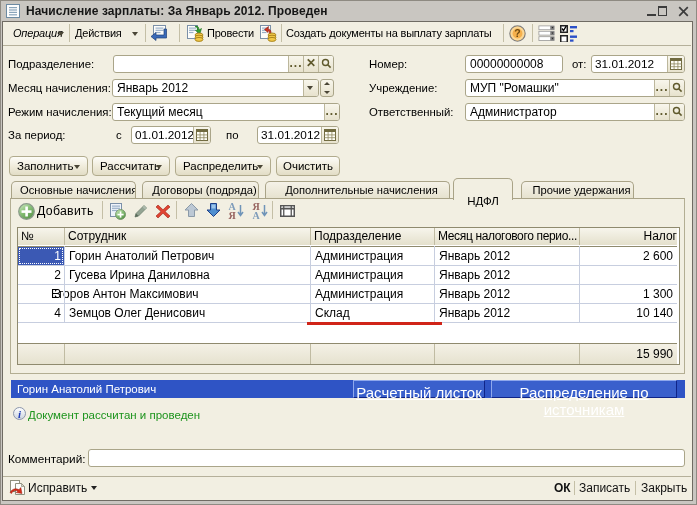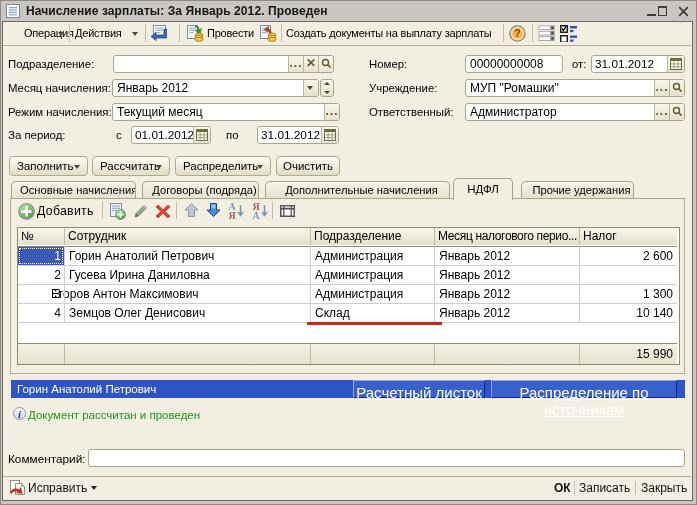--- a/index.html
+++ b/index.html
@@ -62,21 +62,21 @@
  </svg>
  <div class="txt">Начисление зарплаты: За Январь 2012. Проведен</div>
  <div class="abs" style="left:646px;top:13px;width:9px;height:2px;background:#3c3c3c;"></div>
  <div class="abs" style="left:657px;top:5px;width:7px;height:7px;border:1.5px solid #3c3c3c;border-top-width:2.5px;"></div>
  <svg class="abs" style="left:677px;top:5px;" width="11" height="11" viewBox="0 0 11 11">
       <path d="M1.2 1.2 L9.8 9.8 M9.8 1.2 L1.2 9.8" stroke="#3c3c3c" stroke-width="1.7"></path>
     </svg>
 </div>
 <div id="client"></div>
 <div id="tbar">
- <div class="menu" style="left:21px;">Операция</div>
+ <div class="menu" style="left:10px;font-style:italic;">Операция</div>
  <span class="darr" style="position:absolute;left:55px;top:10px;"></span>
  <div class="sep" style="left:66px;"></div>
  <div class="menu" style="left:72px;">Действия</div>
  <span class="darr" style="position:absolute;left:129px;top:10px;"></span>
  <div class="sep" style="left:142px;"></div>
  <svg class="abs" style="left:147px;top:3px" width="18" height="17" viewBox="0 0 18 17">
   <rect x="3.5" y="0.5" width="12" height="12" fill="#fdfdfa" stroke="#7b90a8"></rect>
   <rect x="5.5" y="2.5" width="8" height="1.2" fill="#9ab0c8"></rect>
   <rect x="5.5" y="4.7" width="8" height="1.2" fill="#9ab0c8"></rect>
   <rect x="5.5" y="6.9" width="5" height="1.2" fill="#9ab0c8"></rect>
@@ -283,21 +283,21 @@
 <div class="tab" style="left:11px;width:123px;">
     <div class="tt">Основные начисления</div>
   </div>
 <div class="tab" style="left:142px;width:115px;">
     <div class="tt">Договоры (подряда)</div>
   </div>
 <div class="tab" style="left:265px;width:183px;">
     <div class="tt">Дополнительные начисления</div>
   </div>
 <div id="tabactive" style="left:453px;width:58px;">
-    <div style="margin-top:4px;">НДФЛ</div>
+    <div style="margin-top:16px;">НДФЛ</div>
   </div>
 <div class="tab" style="left:521px;width:111px;">
     <div class="tt">Прочие удержания</div>
   </div>
 <div id="panel"></div>
 
 <svg class="abs" style="left:18px;top:203px;" width="17" height="17" viewBox="0 0 17 17">
  <defs>
       <linearGradient id="gg" x1="0" y1="0" x2="0.7" y2="1">
   <stop offset="0" stop-color="#d8edcc"></stop>
@@ -362,21 +362,21 @@
       </div>
   <div class="th" style="left:47px;width:245px;">
         <div>Сотрудник</div>
       </div>
   <div class="th" style="left:417px;width:144px;">
         <div style="letter-spacing:-0.35px;">Месяц налогового перио...</div>
       </div>
   <div class="th" style="left:293px;width:123px;">
         <div>Подразделение</div>
       </div>
-  <div class="th" style="left:562px;width:97px;border-right:none;">
+  <div class="th" style="left:562px;width:97px;border-right:none;text-align:right;">
         <div>Налог</div>
       </div>
  </div>
 
  <div style="position:absolute;left:0px;top:19px;width:46px;height:18px;background:#3b59b4;"></div>
  <div style="position:absolute;left:1px;top:20px;width:44px;height:16px;outline:1px dotted #fff;outline-offset:-1px;"></div>
  <div class="cell" style="left:0;top:19px;width:43px;text-align:right;color:#fff;">1</div>
  <div class="cell" style="left:51px;top:19px;">Горин Анатолий Петрович</div>
  <div class="cell" style="left:297px;top:19px;">Администрация</div>
  <div class="cell" style="left:421px;top:19px;">Январь 2012</div>

